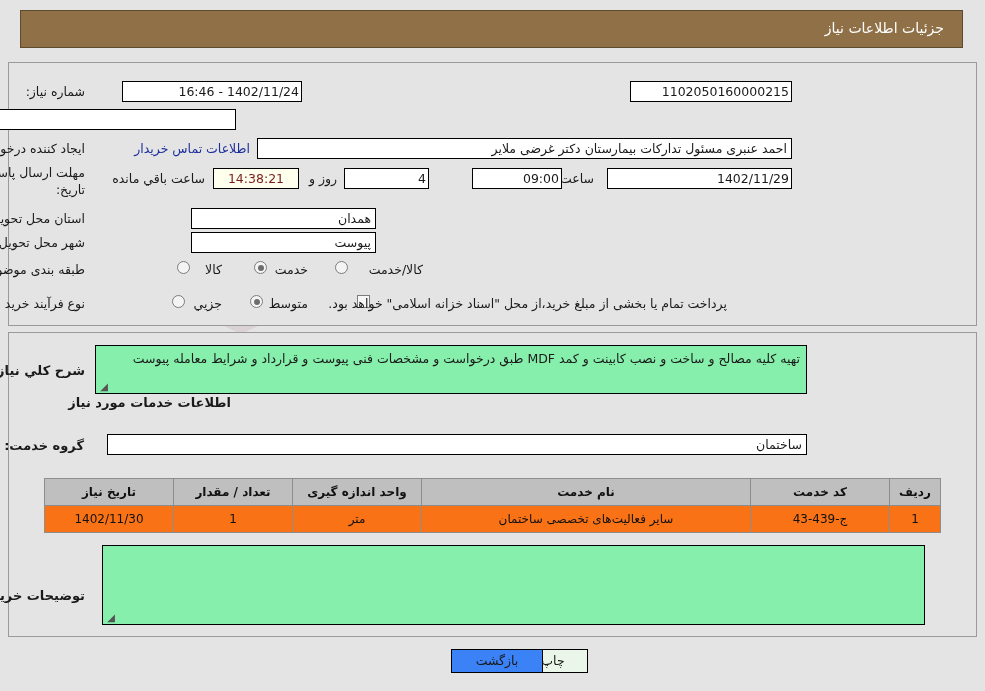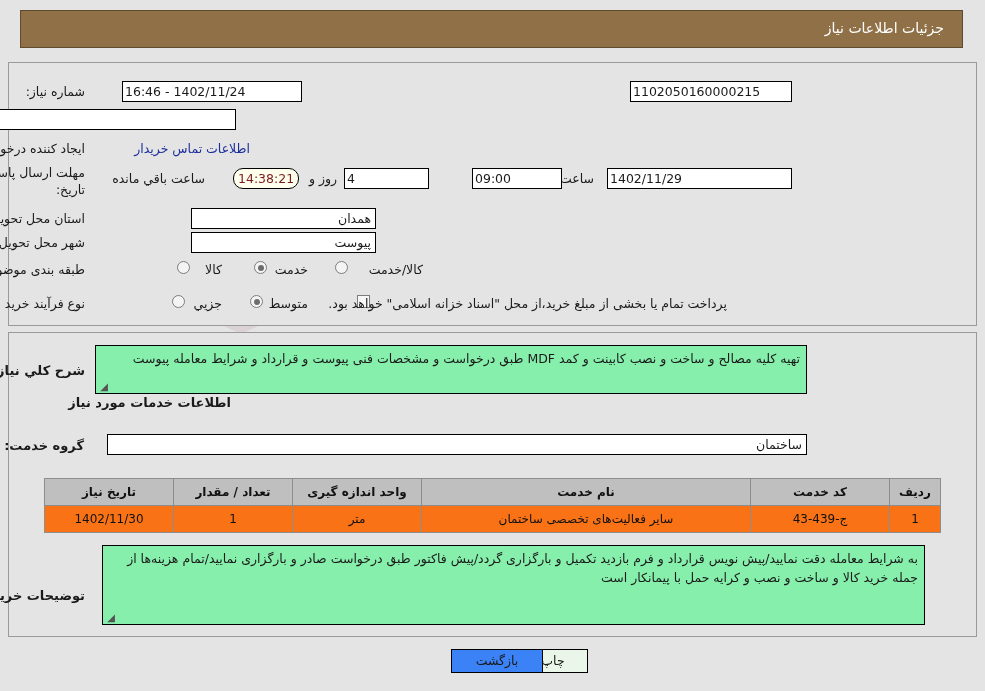--- a/index.html
+++ b/index.html
@@ -92,21 +92,21 @@
     font-size: 12.5px;
     color: #1a1a1a;
     padding: 1px 4px 0 4px;
     line-height: 18px;
     height: 21px;
     white-space: nowrap;
     overflow: hidden;
     z-index: 4;
     text-align: right;
   }
-  .fld.ctr { text-align: left; padding: 1px 2px 0 2px; }
+  .fld.ctr { text-align: right; padding: 1px 2px 0 2px; }
   .fld.countdown {
     background: #ffffee;
     color: #7a1c1c;
     text-align: center;
   }
   .fld.ltr { direction: ltr; }
 
   
   .tbox {
     position: absolute;
@@ -224,31 +224,32 @@
   <span class="lbl" style="right:900px; top:84px;">شماره نیاز:</span>
   <div class="fld ctr ltr" style="right:193px; top:81px; width:162px;">1102050160000215</div>
 
   <span class="lbl" style="right:694px; top:84px;">تاریخ و ساعت اعلان عمومی:</span>
   <div class="fld ctr ltr" style="right:683px; top:81px; width:180px;">16:46 - 1402/11/24</div>
 
   <span class="lbl" style="right:900px; top:112px;">نام دستگاه خریدار:</span>
   <div class="fld" style="right:749px; top:109px; width:752px;"></div>
 
   <span class="lbl" style="right:900px; top:141px;">ایجاد کننده درخواست:</span>
+  <div class="fld" style="right:193px; top:138px; width:535px;">احمد عنبری مسئول تدارکات بیمارستان دکتر غرضی ملایر</div>
   <span class="lbl blue" style="right:735px; top:141px;">اطلاعات تماس خریدار</span>
 
   <span class="lbl" style="right:900px; top:165px;">مهلت ارسال پاسخ: تا</span>
   <span class="lbl" style="right:900px; top:182px;text-align:center;">تاریخ:</span>
 
   <div class="fld ctr ltr" style="right:193px; top:168px; width:185px;">1402/11/29</div>
   <span class="lbl" style="right:391px; top:171px;">ساعت</span>
   <div class="fld ctr ltr" style="right:423px; top:168px; width:90px;">09:00</div>
   <div class="fld ctr ltr" style="right:556px; top:168px; width:85px;">4</div>
   <span class="lbl" style="right:648px; top:171px;">روز و</span>
-  <div class="fld countdown ltr" style="right:686px; top:168px; width:66px;border-radius:10px;">14:38:21</div>
+  <div class="fld countdown ltr" style="right:686px; top:168px; width:86px;">14:38:21</div>
   <span class="lbl" style="right:780px; top:171px;">ساعت باقي مانده</span>
 
   <span class="lbl" style="right:900px; top:211px;">استان محل تحویل:</span>
   <div class="fld" style="right:609px; top:208px; width:185px;">همدان</div>
 
   <span class="lbl" style="right:900px; top:235px;">شهر محل تحویل:</span>
   <div class="fld" style="right:609px; top:232px; width:185px;">پیوست</div>
 
   <span class="lbl" style="right:900px; top:262px;">طبقه بندی موضوعی:</span>
   <span class="radio" style="right:795px; top:261px;"></span>
@@ -297,20 +298,19 @@
         <td>سایر فعالیت‌های تخصصی ساختمان</td>
         <td>متر</td>
         <td>1</td>
         <td>1402/11/30</td>
       </tr>
     </tbody>
   </table>
 
   <span class="lbl b" style="right:900px; top:588px;">توضیحات خریدار:</span>
   <div class="tbox" style="right:60px; top:545px; width:823px; height:80px;">
-    <span>به شرایط معامله دقت نمایید/پیش نویس قرارداد و فرم بازدید تکمیل و بارگزاری گردد/پیش فاکتور طبق درخواست صادر و بارگزاری نمایید/تمام هزینه‌ها از جمله خرید کالا و ساخت و نصب و کرایه حمل با پیمانکار است</span>
     <span class="grip">◢</span>
   </div>
 
   <div class="btn" id="btn-print">چاپ</div>
   <div class="btn" id="btn-back">بازگشت</div>
 
 </div>
 
 </body></html>

